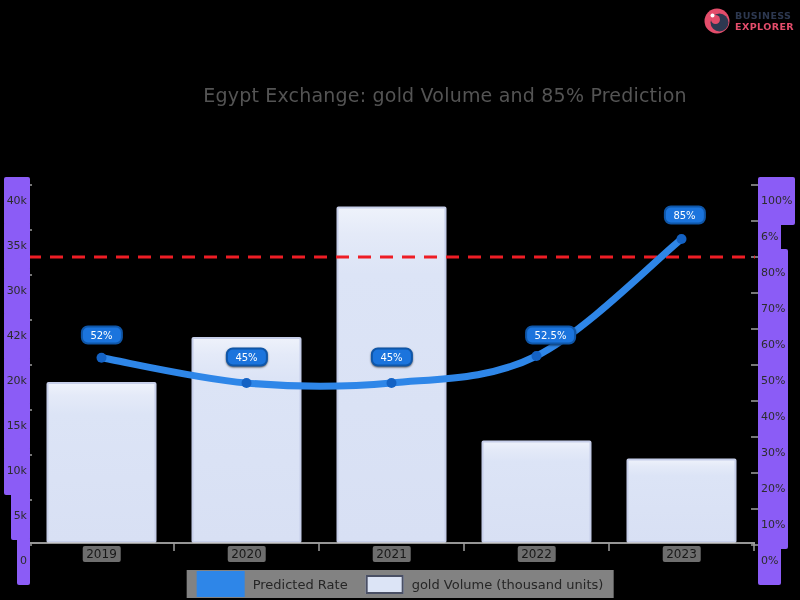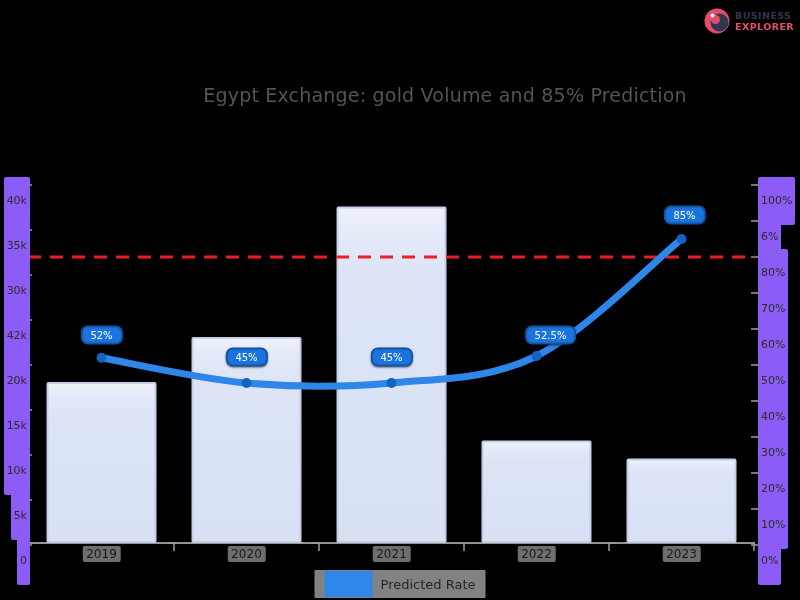--- a/index.html
+++ b/index.html
@@ -132,15 +132,19 @@
       <div class="plabel" style="left: 391.5px; top: 357px;">45%</div>
       <div class="plabel" style="left: 550.5px; top: 335px;">52.5%</div>
       <div class="plabel" style="left: 684.5px; top: 215px;">85%</div>
     </div>
 
   <div class="legend" id="legend">
       <div class="legend-item">
         <span class="sw-line" style="background: rgb(46, 134, 232);"></span>
         <span class="legend-label">Predicted Rate</span>
       </div>
+      <div class="legend-item">
+        <span class="sw-bar" style="background: rgb(220, 228, 246);"></span>
+        <span class="legend-label">gold Volume (thousand units)</span>
+      </div>
     </div>
 
 </div>
 
 </body></html>

